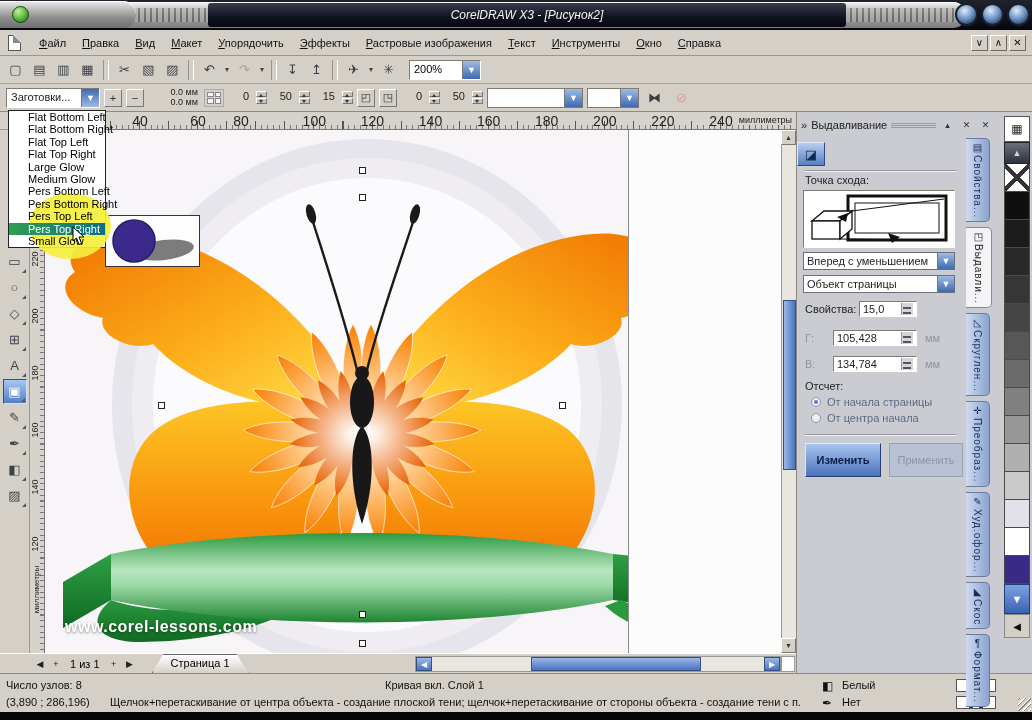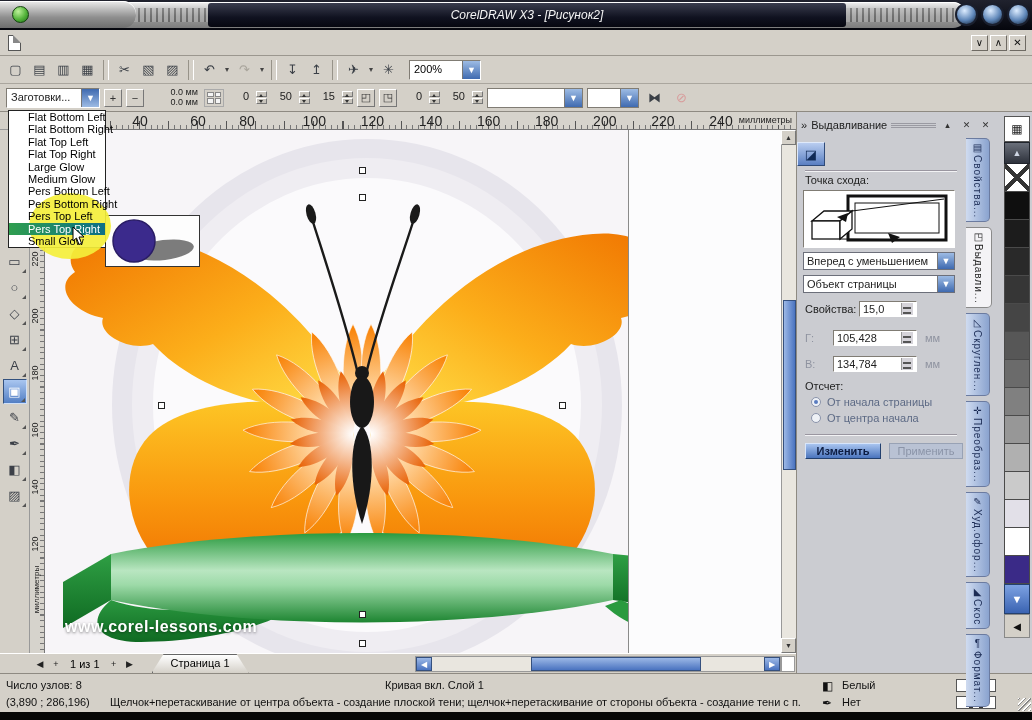--- a/index.html
+++ b/index.html
@@ -136,21 +136,21 @@
   .dk-combo .combo-btn{width:17px;}
   .dk-field{position:absolute;height:16px;background:#fff;border:1px solid;border-color:#807c74 #fff #fff #807c74;
     font-size:11px;padding:1px 3px;display:flex;}
   .dk-field .v{flex:1;}
   .dk-field .bars{width:12px;background:#d6d4da;border-left:1px solid #999;
     background-image:linear-gradient(#555 0 0),linear-gradient(#555 0 0);background-size:8px 2px,8px 2px;
     background-position:1px 4px,1px 9px;background-repeat:no-repeat;}
   .radio{position:absolute;left:14px;display:flex;align-items:center;gap:6px;color:#5d6a85;}
   .radio .dot{width:10px;height:10px;border-radius:50%;border:1px solid #8a93aa;background:#eef1f6;position:relative;}
   .radio.sel .dot::after{content:"";position:absolute;left:2px;top:2px;width:4px;height:4px;border-radius:50%;background:#5a7cc0;}
-  .dk-push{position:absolute;height:16px;font-size:11px;display:flex;align-items:center;justify-content:center;}
+  .dk-push{position:absolute;height:34px;font-size:11px;display:flex;align-items:center;justify-content:center;}
   .dk-push.primary{background:linear-gradient(#a8c4ef,#4a74bd);border:1px solid;border-color:#d8e5fa #23406e #23406e #d8e5fa;color:#0c1c42;font-weight:bold;}
   .dk-push.disabled{background:#b9c2d4;border:1px solid #98a2b5;color:#8b94a8;}
   
   .tabstrip{position:absolute;left:169px;top:26px;width:27px;height:530px;display:flex;flex-direction:column;gap:5px;}
   .dk-tab{width:24px;border:1px solid #6b7ba0;border-left:none;border-radius:0 5px 5px 0;
     background:linear-gradient(90deg,#cfdbf0,#8aa3cf);color:#1c2c55;font-size:10px;
     display:flex;flex-direction:column;align-items:center;padding:3px 0;gap:2px;}
   .dk-tab .vtext{writing-mode:vertical-rl;letter-spacing:1px;}
   .dk-tab.active{background:#f4f3f6;color:#222;width:26px;border-color:#8a8a8a;}
   
@@ -183,20 +183,33 @@
     <div class="left-cap">
       <div class="app-orb"></div>
     </div>
     <div class="win-circle" style="right:54px;"></div>
     <div class="win-circle" style="right:28px;"></div>
     <div class="win-circle" style="right:2px;"></div>
   </div>
 
   <div class="abs menubar">
     <span class="app-doc-icon"></span>
+    <span style="display:flex;">
+      <span class="menu-item">Файл</span>
+        <span class="menu-item">Правка</span>
+        <span class="menu-item">Вид</span>
+        <span class="menu-item">Макет</span>
+        <span class="menu-item">Упорядочить</span>
+        <span class="menu-item">Эффекты</span>
+        <span class="menu-item">Растровые изображения</span>
+        <span class="menu-item">Текст</span>
+        <span class="menu-item">Инструменты</span>
+        <span class="menu-item">Окно</span>
+        <span class="menu-item">Справка</span>
+    </span>
     <span class="menu-win-btns">
       <span class="mwb">∨</span>
       <span class="mwb">∧</span>
       <span class="mwb">✕</span>
     </span>
   </div>
 
   <div class="abs stdbar">
     <span style="display:flex;align-items:center;gap:1px;">
       <span class="tbtn">▢</span>
@@ -279,21 +292,21 @@
         <span class="combo-btn">▼</span>
     </span>
     <span class="tbtn">⧓</span>
     <span class="tbtn" style="color:#d89a9a;">⊘</span>
   </div>
 
   <div class="abs corner-tl"></div>
   <div class="abs hruler">
     <span class="hlabel" style="left: 110px;">40</span>
       <span class="hlabel" style="left: 168.1px;">60</span>
-      <span class="hlabel" style="left: 217px;">80</span>
+      <span class="hlabel" style="left: 211px;">80</span>
       <span class="hlabel" style="left: 284.3px;">100</span>
       <span class="hlabel" style="left: 342.4px;">120</span>
       <span class="hlabel" style="left: 400.5px;">140</span>
       <span class="hlabel" style="left: 458.6px;">160</span>
       <span class="hlabel" style="left: 516.7px;">180</span>
       <span class="hlabel" style="left: 574.8px;">200</span>
       <span class="hlabel" style="left: 632.9px;">220</span>
       <span class="hlabel" style="left: 691px;">240</span>
     <span class="hunit">миллиметры</span>
   </div>

